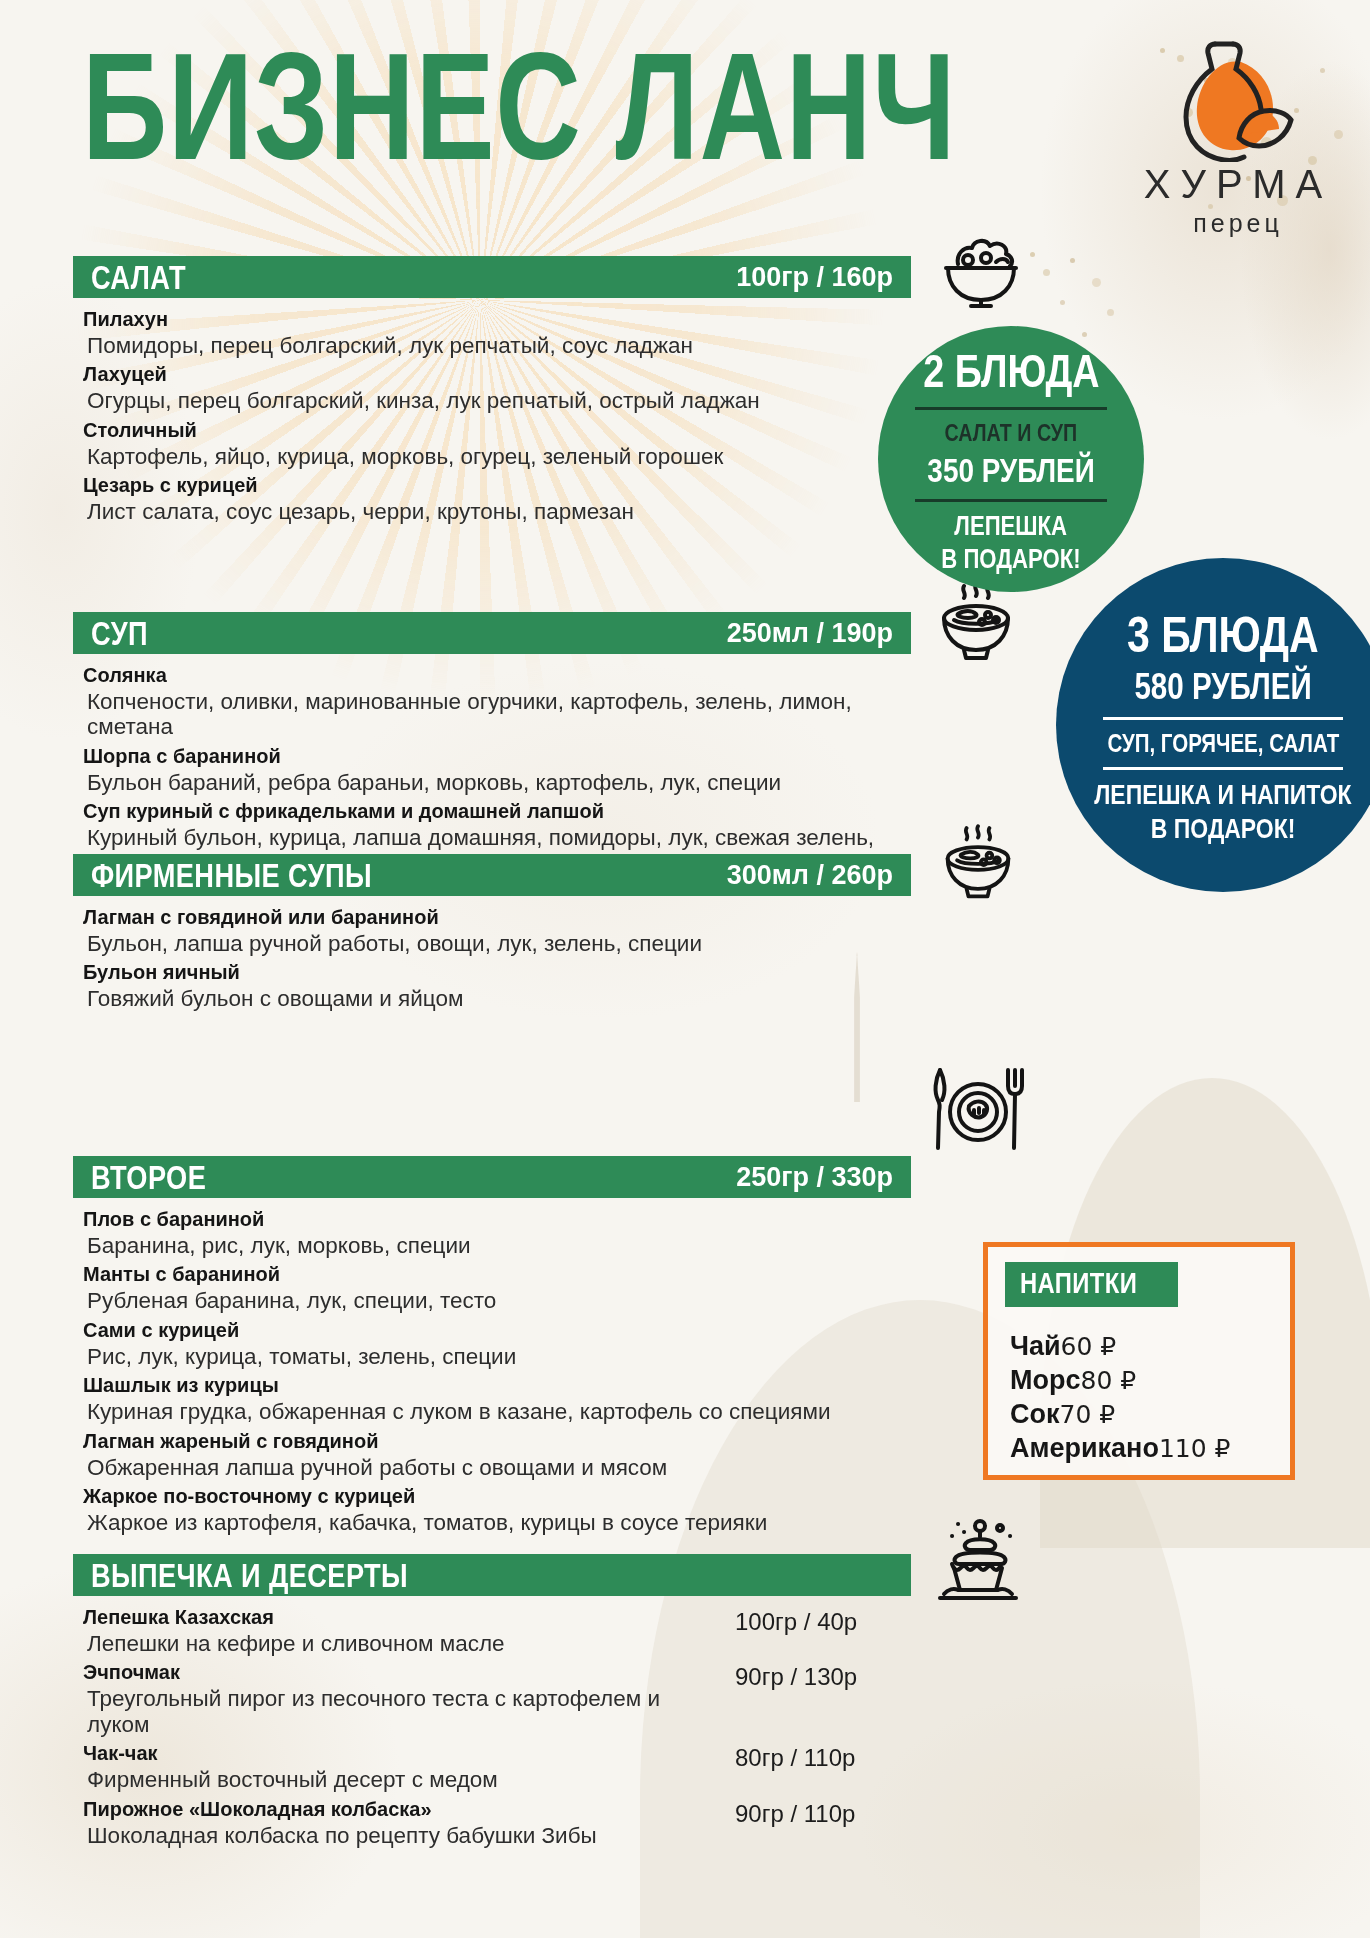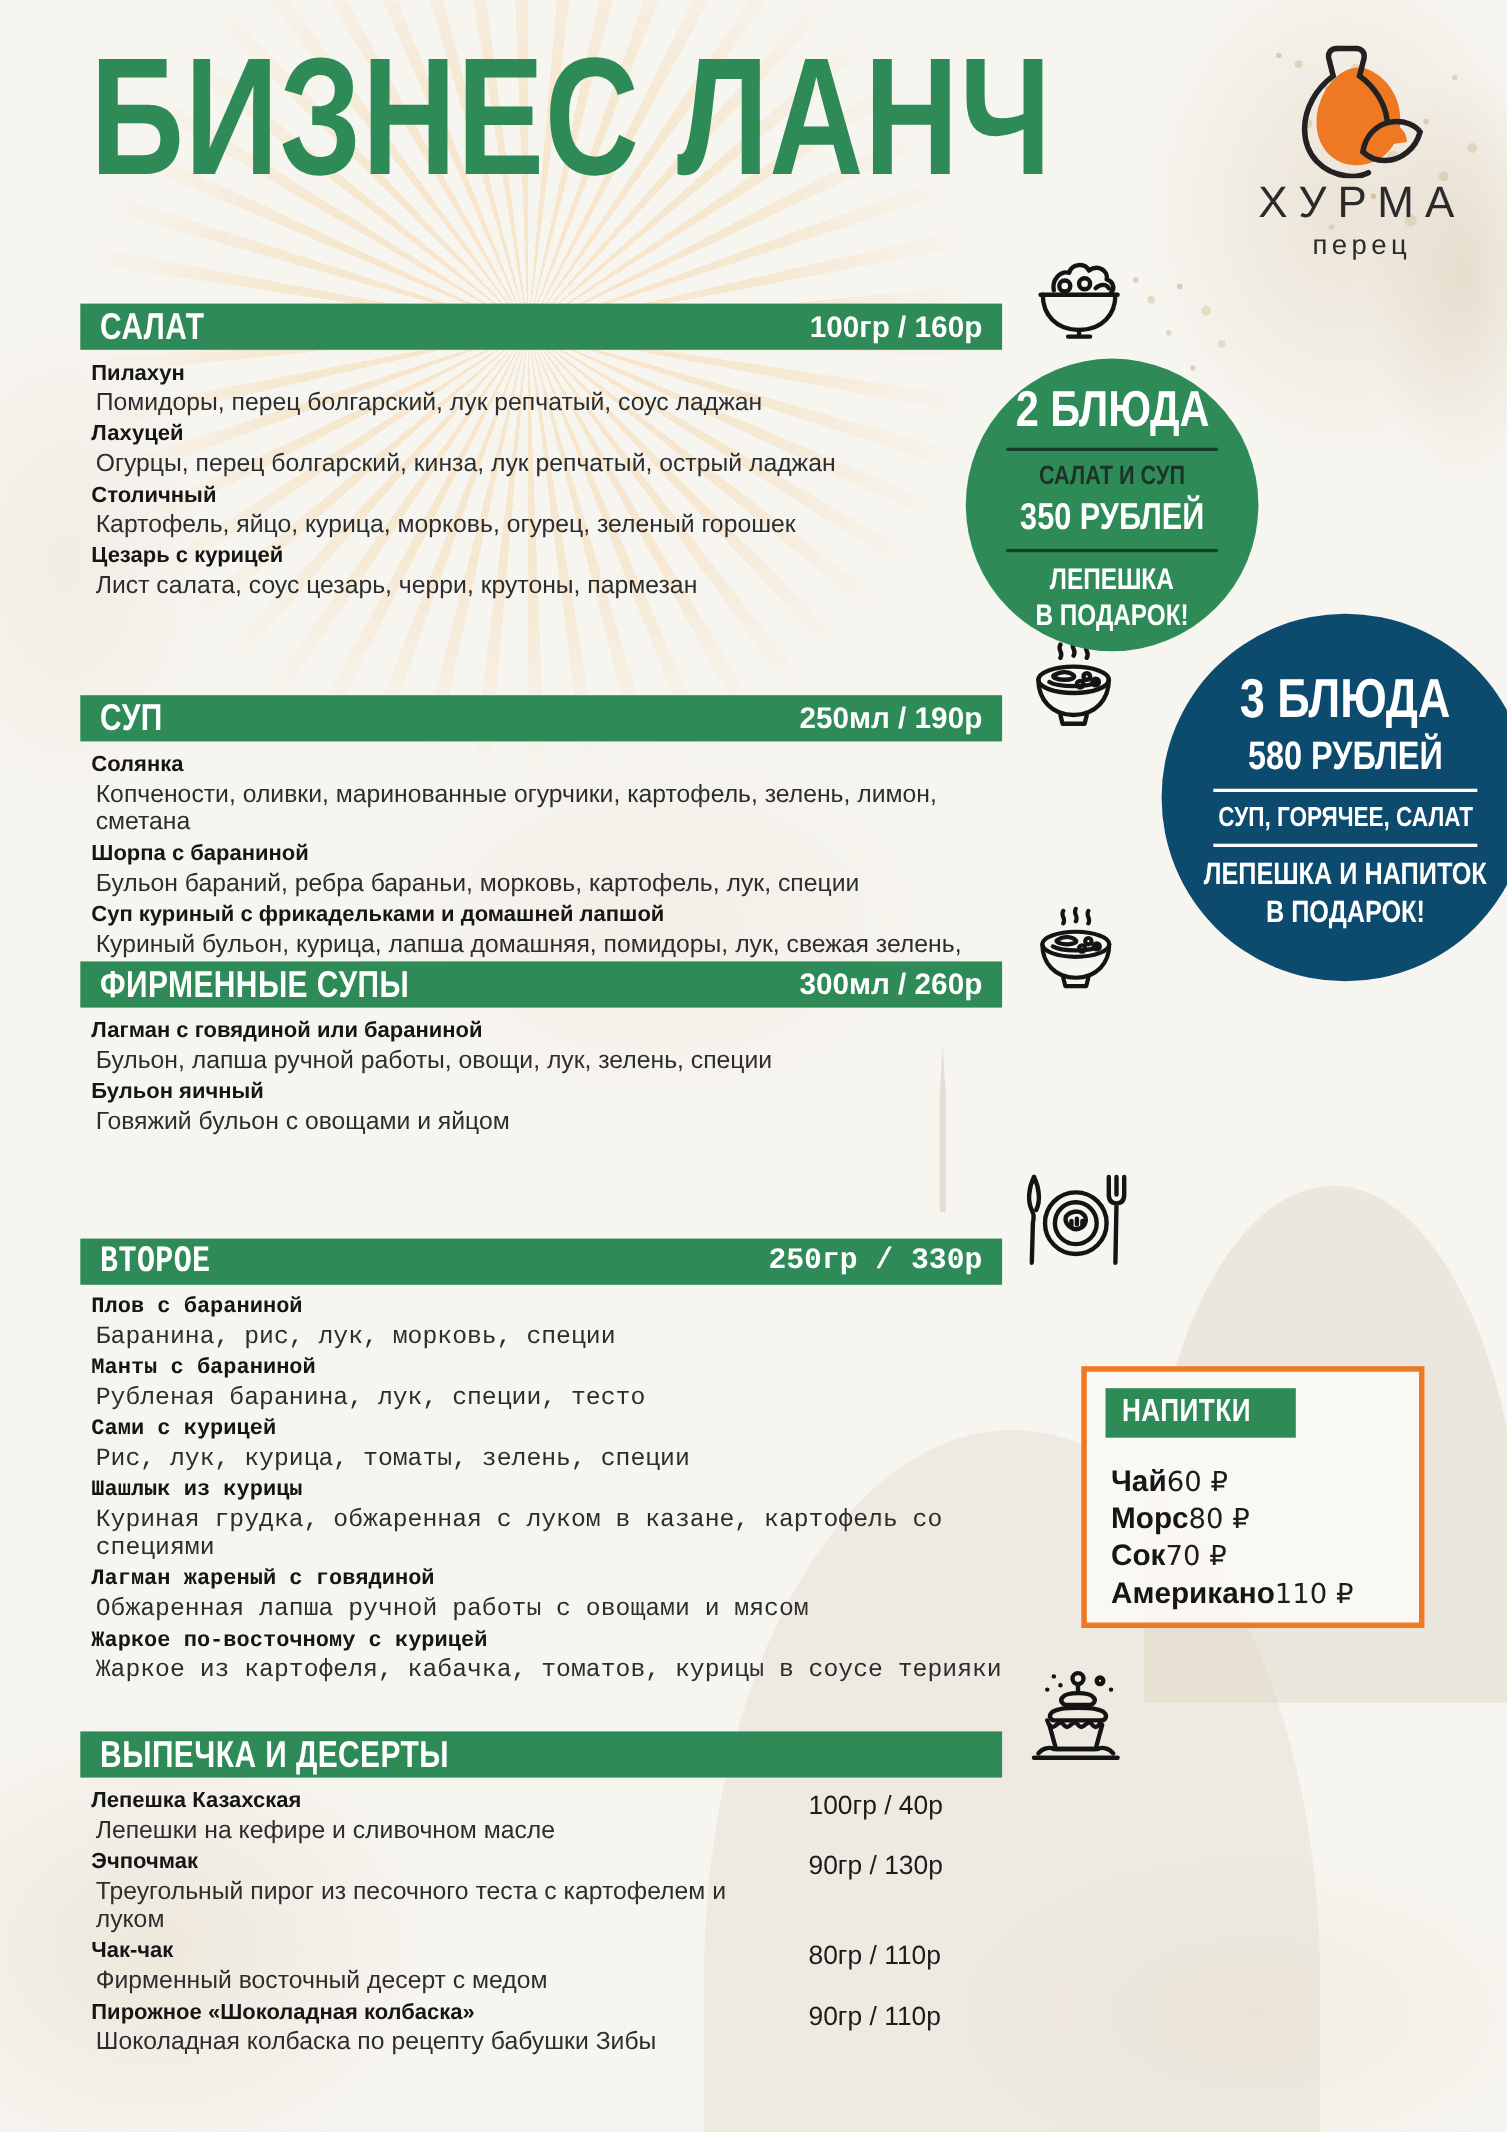--- a/index.html
+++ b/index.html
@@ -23,21 +23,21 @@
   .sp3{box-shadow:10px 24px 0 1px rgba(205,183,139,.4),26px 52px 0 rgba(189,163,116,.45),6px 86px 0 2px rgba(214,196,160,.45),30px 120px 0 rgba(198,174,128,.4),12px 158px 0 1px rgba(205,183,139,.4);}
 
   
   .title{position:absolute;left:82px;top:34px;margin:0;font-size:152px;font-weight:bold;line-height:.95;
     color:#2e8b57;white-space:nowrap;transform:scaleX(.78);transform-origin:left top;letter-spacing:1px;}
   .logo{position:absolute;left:1138px;top:38px;width:200px;text-align:center;}
   .logo-word{font-size:40px;letter-spacing:10px;color:#2b2b2b;margin-top:0;}
   .logo-sub{font-size:25px;letter-spacing:4px;color:#2b2b2b;margin-top:2px;}
 
   
-  .section{position:absolute;left:73px;width:838px;margin-top:20px;}
+  .section{position:absolute;left:73px;width:838px;}
   .bar{height:42px;background:#2e8b57;display:flex;align-items:center;justify-content:space-between;padding:0 18px;box-sizing:border-box;}
   .bar-title{color:#fff;font-weight:bold;font-size:34px;display:inline-block;transform:scaleX(.8);transform-origin:left center;white-space:nowrap;letter-spacing:.5px;}
   .bar-price{color:#fff;font-weight:bold;font-size:27px;white-space:nowrap;}
   .items{margin-top:10px;padding-left:10px;}
   .item{margin-bottom:5px;}
   .item-name{font-size:20px;font-weight:bold;color:#151515;line-height:1.1;}
   .item-desc{font-size:22.5px;color:#2d2d2d;line-height:1.13;margin-top:3px;margin-left:4px;}
   .bk-item{position:relative;padding-right:185px;}
   .bk-price{position:absolute;left:652px;top:2px;font-size:24px;color:#1c1c1c;white-space:nowrap;}
 
@@ -214,21 +214,21 @@
       <path d="M8,36 c0,18 12,32 32,32 c20,0 32,-14 32,-32"></path>
       <path d="M28,68 l2,8 h20 l2,-8"></path>
       <path d="M18,38 c8,5 36,5 44,0"></path>
       <path d="M22,32 c6,-4 14,-4 18,0 c2,2 -2,4 -8,4 c-6,0 -12,-2 -10,-4z"></path>
       <circle cx="52" cy="33" r="3"></circle>
       <circle cx="60" cy="38" r="3"></circle>
       <circle cx="46" cy="40" r="3"></circle>
     </svg>
   </div>
 
-  <div class="section" style="top:1106px;font-family:Liberation Mono, monospace;">
+  <div class="section" style="top:1156px;">
     <div class="bar">
       <span class="bar-title">ВТОРОЕ</span>
       <span class="bar-price">250гр / 330р</span>
     </div>
     <div class="items">
       <div class="item">
         <div class="item-name">Плов с бараниной</div>
         <div class="item-desc">Баранина, рис, лук, морковь, специи</div>
       </div>
       <div class="item">

